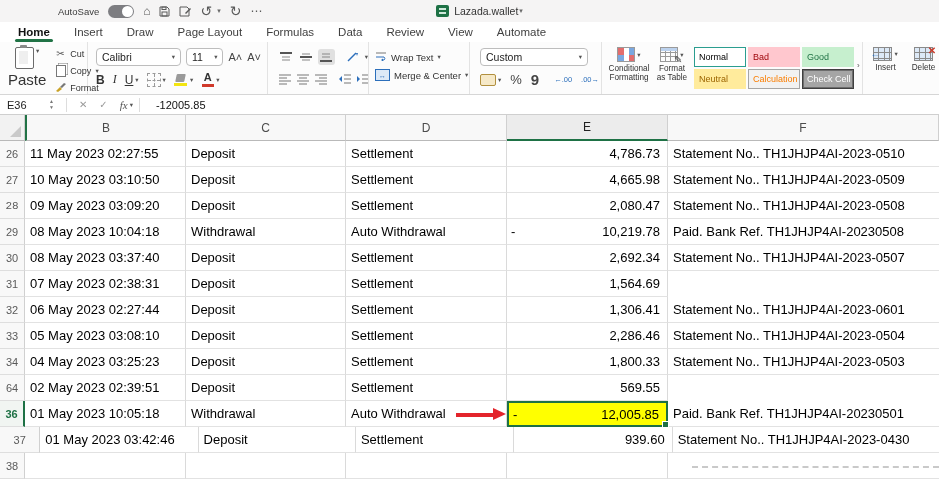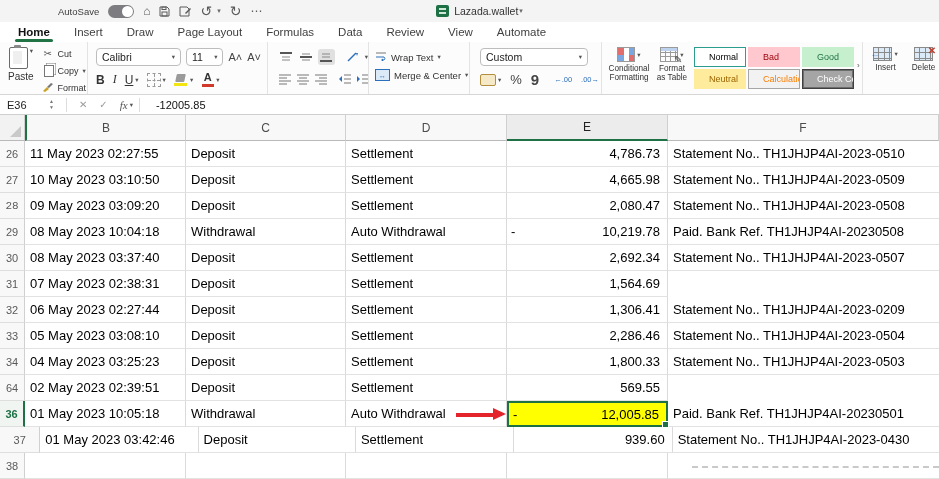--- a/index.html
+++ b/index.html
@@ -21,21 +21,21 @@
   .doc-title{font-size:10.5px;color:#333;}
   
   .tabbar{position:absolute;top:22px;left:0;width:939px;height:20px;background:#fff;display:flex;align-items:stretch;padding-left:6px;box-sizing:border-box;}
   .tab{font-size:11.5px;color:#3f3f3f;padding:0 12px;display:flex;align-items:center;position:relative;white-space:nowrap;}
   .tab.active{font-weight:bold;color:#111;}
   .tab.active::after{content:"";position:absolute;left:9px;right:9px;bottom:0;height:3px;border-radius:2px;background:#217346;}
   
   .ribbon{position:absolute;top:42px;left:0;width:939px;height:53px;background:#fcfcfc;border-bottom:1px solid #d6d6d6;display:flex;box-sizing:border-box;}
   .rgroup{position:relative;height:100%;box-sizing:border-box;}
   .rsep{border-right:1px solid #e3e3e3;}
-  .rlabel{font-size:10px;color:#333;}
+  .rlabel{font-size:15px;color:#333;}
   .chev{font-size:6.5px;color:#555;}
   
   .g-clip{width:88px;display:flex;padding:5px 4px 0 8px;gap:8px;}
   .paste-btn{display:flex;flex-direction:column;align-items:center;gap:2px;}
   .clipboard{width:17px;height:20px;border:1.5px solid #6b6b6b;border-radius:2px;position:relative;background:#fff;}
   .clipboard::before{content:"";position:absolute;left:4px;top:-3px;width:7px;height:3px;background:#8a8a8a;border-radius:1px;}
   .clipboard::after{content:"";position:absolute;left:3px;top:3px;width:9px;height:13px;background:#efefef;}
   .paste-row{display:flex;align-items:flex-start;gap:2px;}
   .mini-stack{display:flex;flex-direction:column;justify-content:space-between;padding-top:2px;gap:3px;}
   .mini-item{display:flex;align-items:center;gap:4px;font-size:9px;color:#333;white-space:nowrap;}
@@ -88,21 +88,21 @@
   .cf-ic span:nth-child(5){background:#fff;}
   .cf-ic span:nth-child(6){background:#e26d6d;}
   .fat-ic{width:16px;height:13px;border:1px solid #9a9a9a;background:
           linear-gradient(#bcd2ee 3px,transparent 3px),
           repeating-linear-gradient(90deg,transparent 0 4px,#9a9a9a 4px 5px),
           repeating-linear-gradient(transparent 0 3.5px,#9a9a9a 3.5px 4.5px);position:relative;}
   .fat-ic::after{content:"✎";position:absolute;right:-5px;bottom:-4px;font-size:10px;color:#444;}
   
   .g-styles{width:172px;padding:5px 0 0 4px;display:flex;align-items:flex-start;}
   .gallery{display:grid;grid-template-columns:repeat(3,52px);grid-auto-rows:20px;gap:2px;}
-  .style-cell{font-size:9px;display:flex;align-items:center;padding-left:14px;box-sizing:border-box;border:1px solid transparent;white-space:nowrap;overflow:hidden;}
+  .style-cell{font-size:9px;display:flex;align-items:center;padding-left:4px;box-sizing:border-box;border:1px solid transparent;white-space:nowrap;overflow:hidden;}
   .gal-more{font-size:8px;color:#555;margin:14px 0 0 3px;}
   
   .g-cells{width:77px;display:flex;gap:8px;padding:5px 0 0 8px;}
   .grid-ic{width:17px;height:12px;border:1px solid #8a8a8a;background:
            repeating-linear-gradient(90deg,transparent 0 4.5px,#8a8a8a 4.5px 5.5px),
            repeating-linear-gradient(transparent 0 4.5px,#8a8a8a 4.5px 5.5px),#dce9f7;position:relative;}
   .grid-ic .ov{position:absolute;left:-4px;top:2px;color:#2c6fbb;font-size:10px;font-weight:bold;line-height:0.8;}
   .grid-ic .ovx{position:absolute;right:-4px;top:-3px;color:#c93a2a;font-size:10px;font-weight:bold;}
   
   .fbar{position:absolute;top:95px;left:0;width:939px;height:20px;background:#fff;border-bottom:1px solid #cfcfcf;
@@ -490,21 +490,21 @@
       <div class="cell" style="width: 160px;">Deposit</div>
       <div class="cell" style="width: 161px;">Settlement</div>
       <div class="cell num" style="width: 161px;">1,564.69</div>
     </div>
     <div class="grow">
       <div class="rhdr" style="width: 25px;">32</div>
       <div class="cell" style="width: 161px;">06 May 2023 02:27:44</div>
       <div class="cell" style="width: 160px;">Deposit</div>
       <div class="cell" style="width: 161px;">Settlement</div>
       <div class="cell num" style="width: 161px;">1,306.41</div>
-      <div class="cell" style="width: 271px; border-right: none;">Statement No.. TH1JHJP4AI-2023-0209</div>
+      <div class="cell" style="width: 271px; border-right: none;">Statement No.. TH1JHJP4AI-2023-0601</div>
     </div>
     <div class="grow">
       <div class="rhdr" style="width: 25px;">33</div>
       <div class="cell" style="width: 161px;">05 May 2023 03:08:10</div>
       <div class="cell" style="width: 160px;">Deposit</div>
       <div class="cell" style="width: 161px;">Settlement</div>
       <div class="cell num" style="width: 161px;">2,286.46</div>
       <div class="cell" style="width: 271px; border-right: none;">Statement No.. TH1JHJP4AI-2023-0504</div>
     </div>
     <div class="grow">

